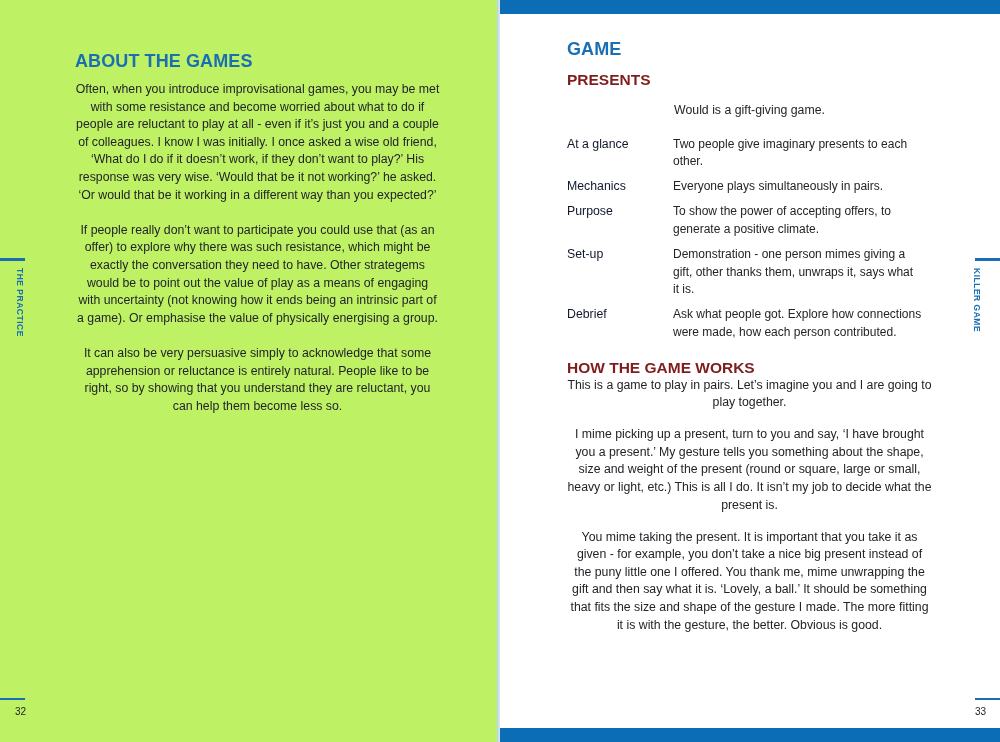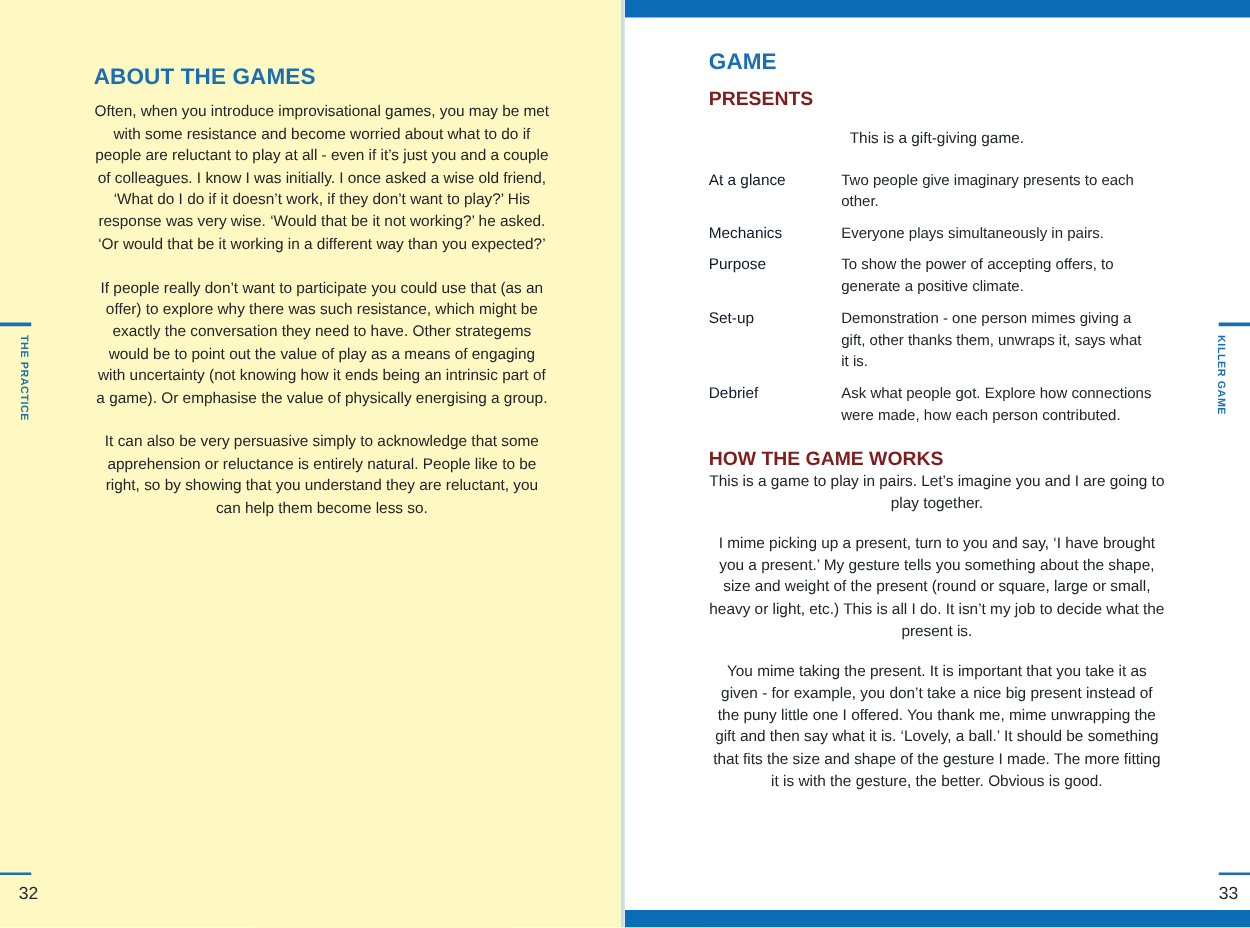--- a/index.html
+++ b/index.html
@@ -1,20 +1,20 @@
 <!DOCTYPE html>
 <html><head>
   <meta charset="utf-8">
   <style>
     * { margin: 0; padding: 0; box-sizing: border-box; }
     html, body { width: 1000px; height: 742px; overflow: hidden; background: #ffffff; }
     body { font-family: "Liberation Sans", "DejaVu Sans", sans-serif; color: #222428; position: relative; }
 
     .page { position: absolute; top: 0; height: 742px; }
-    .page-left { left: 0; width: 564px; background: #fef9c3; }
+    .page-left { left: 0; width: 564px; background: #bef264; }
     .page-right { left: 499px; width: 501px; background: #ffffff; }
     .gutter { position: absolute; left: 497px; top: 0; width: 3px; height: 742px; background: linear-gradient(to right, #b5d2e8, #dfeaf3); }
 
     .band-top { position: absolute; left: 1px; right: 0; top: 0; height: 14px; background: #0a6db5; }
     .band-bottom { position: absolute; left: 1px; right: 0; top: 728px; height: 14px; background: #0a6db5; }
 
     .heading-blue { color: #1a6fb4; font-weight: bold; font-size: 18px; letter-spacing: 0.1px; }
     .heading-dark { color: #7f1d1d; font-weight: bold; font-size: 15.5px; }
 
     .body-text { font-size: 12.3px; line-height: 17.6px; color: #222428; text-align: center; }
@@ -39,21 +39,21 @@
     .right-content .how p { margin-bottom: 14.5px; }
     .tab-marker { position: absolute; height: 3px; width: 25px; background: #1a6fb4; }
     .tab-label { position: absolute; writing-mode: vertical-rl; font-size: 8.5px; font-weight: bold; color: #1a6fb4; letter-spacing: 0.5px; white-space: nowrap; }
 
     .left-tab-marker { left: 0; top: 258px; }
     .left-tab-label { left: 15px; top: 268px; }
     .right-tab-marker { left: 975px; top: 258px; }
     .right-tab-label { left: 972px; top: 268px; }
 
     .folio-marker { position: absolute; height: 2px; width: 25px; background: #1a6fb4; }
-    .folio { position: absolute; font-size: 14px; color: #222428; }
+    .folio { position: absolute; font-size: 10px; color: #222428; }
     .left-folio-marker { left: 0; top: 698px; }
     .left-folio { left: 15px; top: 706px; }
     .right-folio-marker { left: 975px; top: 698px; }
     .right-folio { left: 975px; top: 706px; }
   </style>
 </head>
 <body>
 
 <div class="page page-left">
   <div class="left-content">
@@ -67,21 +67,21 @@
 <div class="page page-right">
   <div class="band-top"></div>
   <div class="band-bottom"></div>
 </div>
 
 <div class="gutter"></div>
 
 <div class="right-content">
   <h2 class="heading-blue game-label">GAME</h2>
   <h3 class="heading-dark game-name">PRESENTS</h3>
-  <p class="body-text intro">This is a gift-giving game.</p>
+  <p class="body-text intro">Would is a gift-giving game.</p>
 
   <div class="glance-table">
     <div class="glance-row">
       <div class="glance-key">At a glance</div>
       <div class="glance-val">Two people give imaginary presents to each other.</div>
     </div>
     <div class="glance-row">
       <div class="glance-key">Mechanics</div>
       <div class="glance-val">Everyone plays simultaneously in pairs.</div>
     </div>

